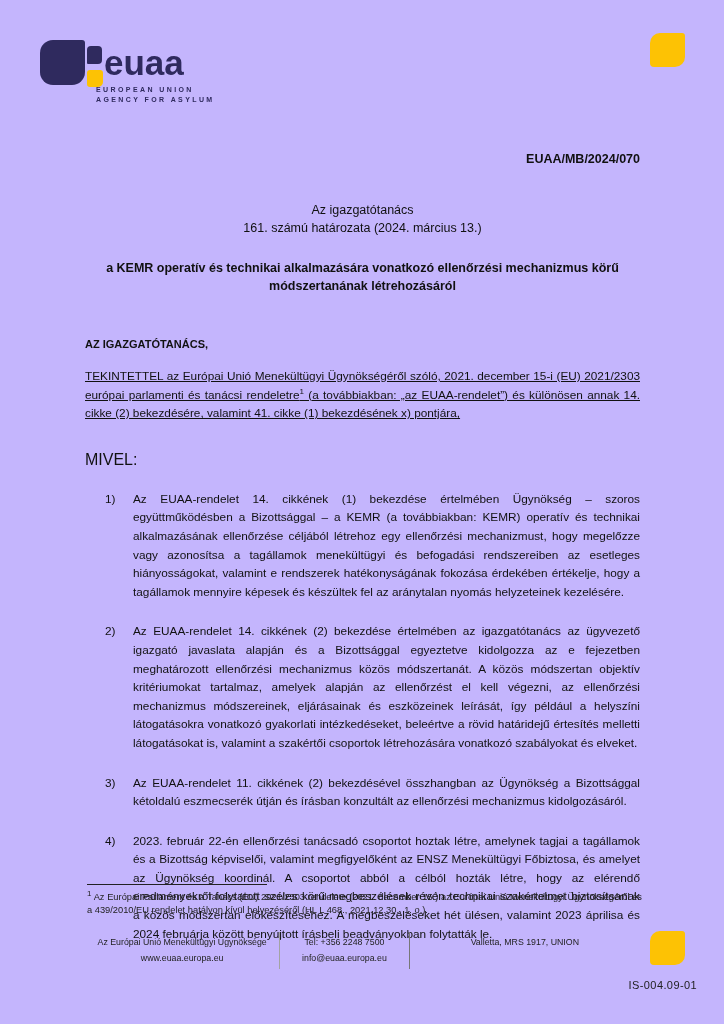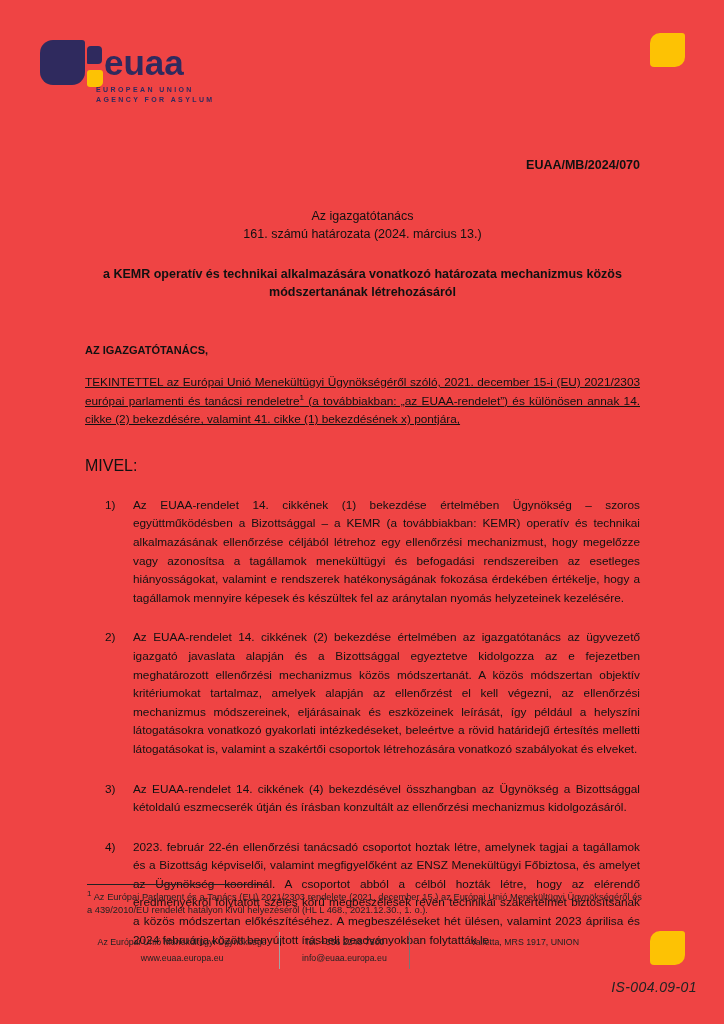--- a/index.html
+++ b/index.html
@@ -1,21 +1,21 @@
 <!DOCTYPE html>
 <html><head>
 <meta charset="utf-8">
 <style>
   * { margin:0; padding:0; box-sizing:border-box; }
   html,body { background:#888; }
   .page {
     position:relative;
     width:724px; height:1024px;
     margin:0 auto;
-    background:#ef4444;
+    background:#c4b5fd;
     font-family:"Liberation Sans", sans-serif;
     color:#111;
     overflow:hidden;
   }
 
   
   .logo { position:absolute; left:40px; top:38px; width:220px; height:75px; }
   .logo-mark { position:absolute; left:0; top:2px; width:64px; height:50px; }
   .logo-big {
     position:absolute; left:0; top:0; width:45px; height:45px;
@@ -42,25 +42,25 @@
 
   
   .corner-square {
     position:absolute; width:35px; height:34px;
     background:#fdc204; border-radius:10px 3px 10px 4px;
   }
   .corner-square.top { right:39px; top:33px; }
   .corner-square.bottom { right:39px; top:931px; }
   .doc-code {
     position:absolute; right:27px; top:979px;
-    font-size:14px; color:#222; letter-spacing:0.4px;font-style:italic;
+    font-size:11px; color:#222; letter-spacing:0.4px;
   }
 
   
-  .content { position:absolute; left:85px; top:0; width:555px;margin-top:6px; }
+  .content { position:absolute; left:85px; top:0; width:555px; }
   .ref { margin-top:152px; text-align:right; font-weight:bold; font-size:12.5px; }
   .title-block { margin-top:35px; text-align:center; font-weight:normal; font-size:12.5px; line-height:18px; }
   .subtitle { margin-top:22px; text-align:center; font-weight:bold; font-size:12.5px; line-height:18px; }
   .heading { margin-top:43px; font-weight:bold; font-size:11px; }
   .para { margin-top:17px; text-align:justify; font-size:11.8px; line-height:18.6px;text-decoration:underline; }
   sup { font-size:8px; vertical-align:super; line-height:0; }
   .whereas { margin-top:28px; font-size:16px; }
   .items { margin-top:10px; }
   .item { display:flex; margin-top:21px; padding-left:20px; }
   .item-num { flex:none; width:28px; font-size:11.8px; line-height:18.6px; }
@@ -104,40 +104,40 @@
   <div class="doc-code">IS-004.09-01</div>
 
   <div class="content">
     <div class="ref">EUAA/MB/2024/070</div>
 
     <div class="title-block">
       <div>Az igazgatótanács</div>
       <div>161. számú határozata (2024. március 13.)</div>
     </div>
 
-    <div class="subtitle">a KEMR operatív és technikai alkalmazására vonatkozó határozata mechanizmus közös módszertanának létrehozásáról</div>
+    <div class="subtitle">a KEMR operatív és technikai alkalmazására vonatkozó ellenőrzési mechanizmus körű módszertanának létrehozásáról</div>
 
     <div class="heading">AZ IGAZGATÓTANÁCS,</div>
 
     <div class="para"><span>TEKINTETTEL az Európai Unió Menekültügyi Ügynökségéről szóló, 2021. december 15-i (EU) 2021/2303 európai parlamenti és tanácsi rendeletre</span><sup>1</sup><span> (a továbbiakban: „az EUAA-rendelet”) és különösen annak 14. cikke (2) bekezdésére, valamint 41. cikke (1) bekezdésének x) pontjára,</span></div>
 
     <div class="whereas">MIVEL:</div>
 
     <div class="items">
       <div class="item">
         <span class="item-num">1)</span>
         <div class="item-text">Az EUAA-rendelet 14. cikkének (1) bekezdése értelmében Ügynökség – szoros együttműködésben a Bizottsággal – a KEMR (a továbbiakban: KEMR) operatív és technikai alkalmazásának ellenőrzése céljából létrehoz egy ellenőrzési mechanizmust, hogy megelőzze vagy azonosítsa a tagállamok menekültügyi és befogadási rendszereiben az esetleges hiányosságokat, valamint e rendszerek hatékonyságának fokozása érdekében értékelje, hogy a tagállamok mennyire képesek és készültek fel az aránytalan nyomás helyzeteinek kezelésére.</div>
       </div>
       <div class="item">
         <span class="item-num">2)</span>
         <div class="item-text">Az EUAA-rendelet 14. cikkének (2) bekezdése értelmében az igazgatótanács az ügyvezető igazgató javaslata alapján és a Bizottsággal egyeztetve kidolgozza az e fejezetben meghatározott ellenőrzési mechanizmus közös módszertanát. A közös módszertan objektív kritériumokat tartalmaz, amelyek alapján az ellenőrzést el kell végezni, az ellenőrzési mechanizmus módszereinek, eljárásainak és eszközeinek leírását, így például a helyszíni látogatásokra vonatkozó gyakorlati intézkedéseket, beleértve a rövid határidejű értesítés melletti látogatásokat is, valamint a szakértői csoportok létrehozására vonatkozó szabályokat és elveket.</div>
       </div>
       <div class="item">
         <span class="item-num">3)</span>
-        <div class="item-text">Az EUAA-rendelet 14. cikkének (4) bekezdésével összhangban az Ügynökség a Bizottsággal kétoldalú eszmecserék útján és írásban konzultált az ellenőrzési mechanizmus kidolgozásáról.</div>
+        <div class="item-text">Az EUAA-rendelet 11. cikkének (2) bekezdésével összhangban az Ügynökség a Bizottsággal kétoldalú eszmecserék útján és írásban konzultált az ellenőrzési mechanizmus kidolgozásáról.</div>
       </div>
       <div class="item">
         <span class="item-num">4)</span>
         <div class="item-text">2023. február 22-én ellenőrzési tanácsadó csoportot hoztak létre, amelynek tagjai a tagállamok és a Bizottság képviselői, valamint megfigyelőként az ENSZ Menekültügyi Főbiztosa, és amelyet az Ügynökség koordinál. A csoportot abból a célból hozták létre, hogy az elérendő eredményekről folytatott széles körű megbeszélések révén technikai szakértelmet biztosítsanak a közös módszertan előkészítéséhez. A megbeszéléseket hét ülésen, valamint 2023 áprilisa és 2024 februárja között benyújtott írásbeli beadványokban folytatták le.</div>
       </div>
     </div>
   </div>
 
   <div class="footnote">
     <div class="fn-sep"></div>

